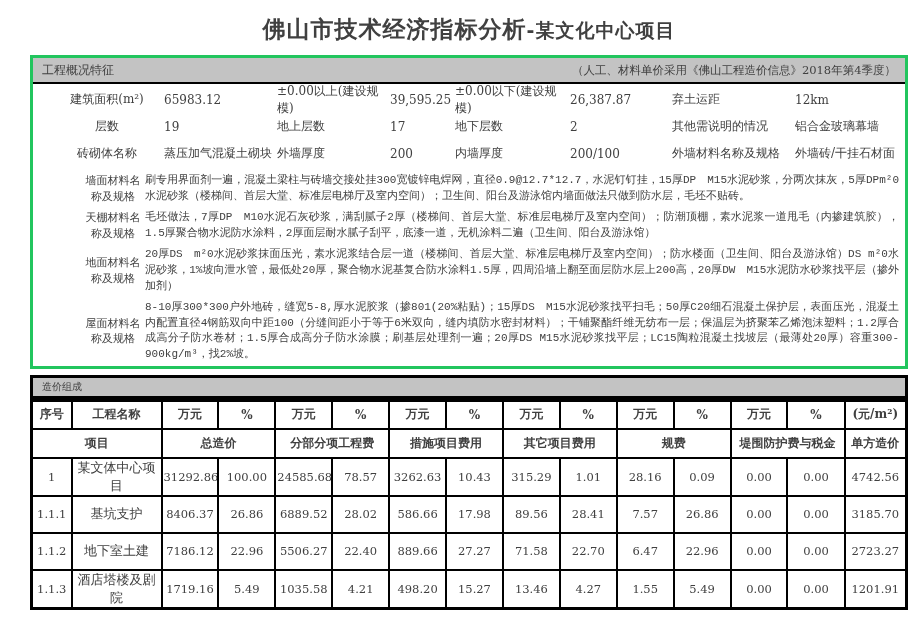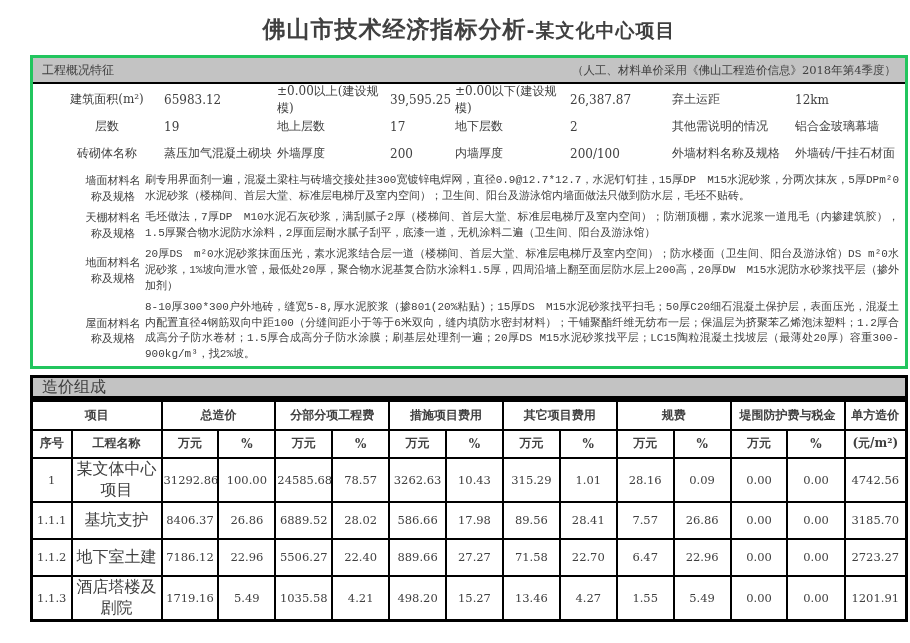--- a/index.html
+++ b/index.html
@@ -36,33 +36,33 @@
   .spec-row{
     display:grid;grid-template-columns:112px 1fr;
     font-size:11px;line-height:1.42;padding:3px 4px 3px 0;
   }
   .spec-label{text-align:center;align-self:center;padding:0 4px;margin-left:48px;}
   .spec-text{text-align:justify;padding-right:2px;font-family:Liberation Mono, monospace;}
   
   .costbar{
     margin:6px 16px 0 16px;height:24px;background:#c3c3c3;
     border:3px solid #000;box-sizing:border-box;
-    display:flex;align-items:center;padding:0 9px;font-size:16px;
+    display:flex;align-items:center;padding:0 9px;font-size:10px;
   }
   table.cost{
     margin:0 16px;width:878px;border-collapse:collapse;table-layout:fixed;
     border:3px solid #000;
   }
   table.cost th,table.cost td{
     border:2px solid #000;text-align:center;vertical-align:middle;
     padding:0 1px;overflow:hidden;
   }
   table.cost th{font-size:12px;font-weight:bold;}
   table.cost td{font-size:11.5px;}
-  table.cost td.name{font-size:16px;}
+  table.cost td.name{font-size:13px;}
 </style>
 </head>
 <body>
 
 <div class="page">
 
   <div class="title"><span>佛山市技术经济指标分析</span><span class="sub">-某文化中心项目</span></div>
 
   <div class="ovbox">
     <div class="graybar">
@@ -135,46 +135,46 @@
         <col>
         <col>
         <col>
         <col>
         <col>
         <col>
         <col>
         <col style="width: 62px;">
       </colgroup>
     <thead id="cost-head">
+        <tr style="height: 28px;">
+          <th>序号</th>
+          <th>工程名称</th>
+          <th>万元</th>
+          <th>%</th>
+          <th>万元</th>
+          <th>%</th>
+          <th>万元</th>
+          <th>%</th>
+          <th>万元</th>
+          <th>%</th>
+          <th>万元</th>
+          <th>%</th>
+          <th>万元</th>
+          <th>%</th>
+          <th>(元/m²)</th>
+        </tr>
         <tr style="height: 29px;">
           <th colspan="2">项目</th>
           <th colspan="2">总造价</th>
           <th colspan="2">分部分项工程费</th>
           <th colspan="2">措施项目费用</th>
           <th colspan="2">其它项目费用</th>
           <th colspan="2">规费</th>
           <th colspan="2">堤围防护费与税金</th>
           <th colspan="1">单方造价</th>
-        </tr>
-        <tr style="height: 28px;">
-          <th>序号</th>
-          <th>工程名称</th>
-          <th>万元</th>
-          <th>%</th>
-          <th>万元</th>
-          <th>%</th>
-          <th>万元</th>
-          <th>%</th>
-          <th>万元</th>
-          <th>%</th>
-          <th>万元</th>
-          <th>%</th>
-          <th>万元</th>
-          <th>%</th>
-          <th>(元/m²)</th>
         </tr>
       </thead>
     <tbody id="cost-body">
         <tr style="height: 26px;">
           <td>1</td>
           <td class="name">某文体中心项目</td>
           <td>31292.86</td>
           <td>100.00</td>
           <td>24585.68</td>
           <td>78.57</td>

